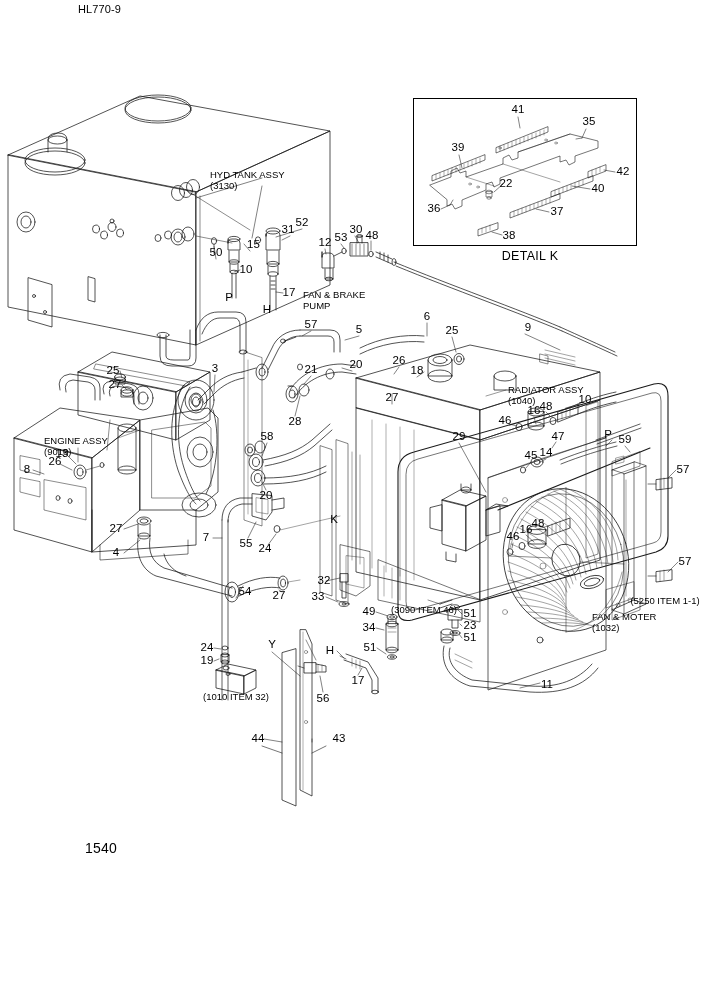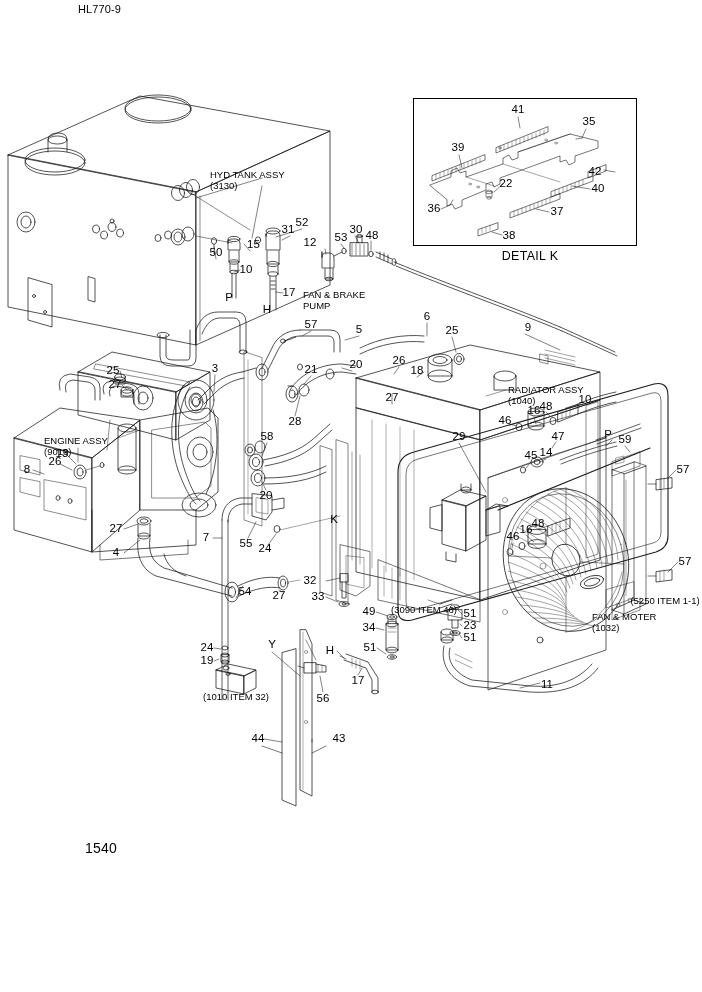--- a/index.html
+++ b/index.html
@@ -719,34 +719,34 @@
         <path d="M118,438 L140,430" stroke-width="0.45"></path>
         <path d="M506,390 L486,396" stroke-width="0.45"></path>
       </g>
     </g>
   </svg>
 
   <div id="detail-callouts">
       <div class="cal" style="left: 518px; top: 110px;">41</div>
       <div class="cal" style="left: 589px; top: 122px;">35</div>
       <div class="cal" style="left: 458px; top: 148px;">39</div>
-      <div class="cal" style="left: 595px; top: 172px; text-align: center;">42</div>
+      <div class="cal" style="left: 623px; top: 172px; text-align: center;">42</div>
       <div class="cal" style="left: 506px; top: 184px;">22</div>
       <div class="cal" style="left: 598px; top: 189px;">40</div>
       <div class="cal" style="left: 434px; top: 209px;">36</div>
       <div class="cal" style="left: 557px; top: 212px;">37</div>
       <div class="cal" style="left: 509px; top: 236px;">38</div>
     </div>
   <div id="main-callouts">
       <div class="cal" style="left: 302px; top: 223px;">52</div>
       <div class="cal" style="left: 288px; top: 230px;">31</div>
       <div class="cal" style="left: 356px; top: 230px;">30</div>
       <div class="cal" style="left: 372px; top: 236px;">48</div>
       <div class="cal" style="left: 341px; top: 238px;">53</div>
-      <div class="cal" style="left: 310px; top: 243px;">12</div>
+      <div class="cal" style="left: 325px; top: 243px;">12</div>
       <div class="cal" style="left: 248px; top: 245px; padding-left: 11px;">15</div>
       <div class="cal" style="left: 216px; top: 253px;">50</div>
       <div class="cal" style="left: 246px; top: 270px;">10</div>
       <div class="cal" style="left: 229px; top: 298px;">P</div>
       <div class="cal" style="left: 289px; top: 293px;">17</div>
       <div class="cal" style="left: 267px; top: 310px;">H</div>
       <div class="cal" style="left: 311px; top: 325px;">57</div>
       <div class="cal" style="left: 359px; top: 330px;">5</div>
       <div class="cal" style="left: 427px; top: 317px;">6</div>
       <div class="cal" style="left: 452px; top: 331px;">25</div>
@@ -780,21 +780,21 @@
       <div class="cal" style="left: 538px; top: 524px;">48</div>
       <div class="cal" style="left: 513px; top: 537px;">46</div>
       <div class="cal" style="left: 334px; top: 520px;">K</div>
       <div class="cal" style="left: 116px; top: 529px;">27</div>
       <div class="cal" style="left: 116px; top: 553px;">4</div>
       <div class="cal" style="left: 206px; top: 538px;">7</div>
       <div class="cal" style="left: 246px; top: 544px;">55</div>
       <div class="cal" style="left: 265px; top: 549px;">24</div>
       <div class="cal" style="left: 245px; top: 592px;">54</div>
       <div class="cal" style="left: 279px; top: 596px;">27</div>
-      <div class="cal" style="left: 310px; top: 581px; text-align: center;">32</div>
+      <div class="cal" style="left: 324px; top: 581px; text-align: center;">32</div>
       <div class="cal" style="left: 318px; top: 597px;">33</div>
       <div class="cal" style="left: 685px; top: 562px;">57</div>
       <div class="cal" style="left: 369px; top: 612px;">49</div>
       <div class="cal" style="left: 369px; top: 628px;">34</div>
       <div class="cal" style="left: 370px; top: 648px;">51</div>
       <div class="cal" style="left: 470px; top: 614px;">51</div>
       <div class="cal" style="left: 470px; top: 626px;">23</div>
       <div class="cal" style="left: 470px; top: 638px;">51</div>
       <div class="cal" style="left: 207px; top: 648px;">24</div>
       <div class="cal" style="left: 207px; top: 661px;">19</div>

